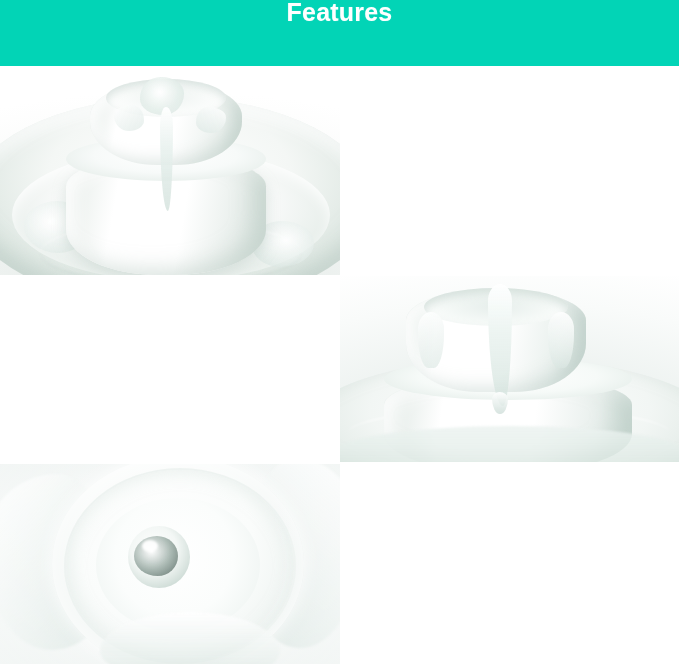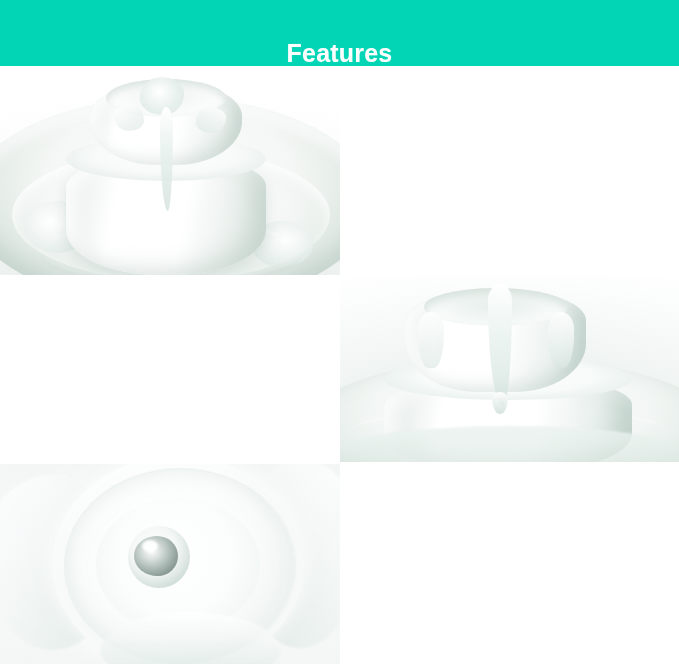--- a/index.html
+++ b/index.html
@@ -23,21 +23,21 @@
 
   
   .header-bar {
     position: absolute;
     left: 0;
     top: 0;
     width: 679px;
     height: 66px;
     background: #02d4b6;
     display: flex;
-    align-items: flex-end;
+    align-items: flex-start;
     justify-content: center;
   }
   .header-title {
     color: #ffffff;
     font-size: 25px;
     font-weight: bold;
     letter-spacing: 0.2px;
     line-height: 1;
     text-shadow: 0 0 1px rgba(255,255,255,0.35);
   }

